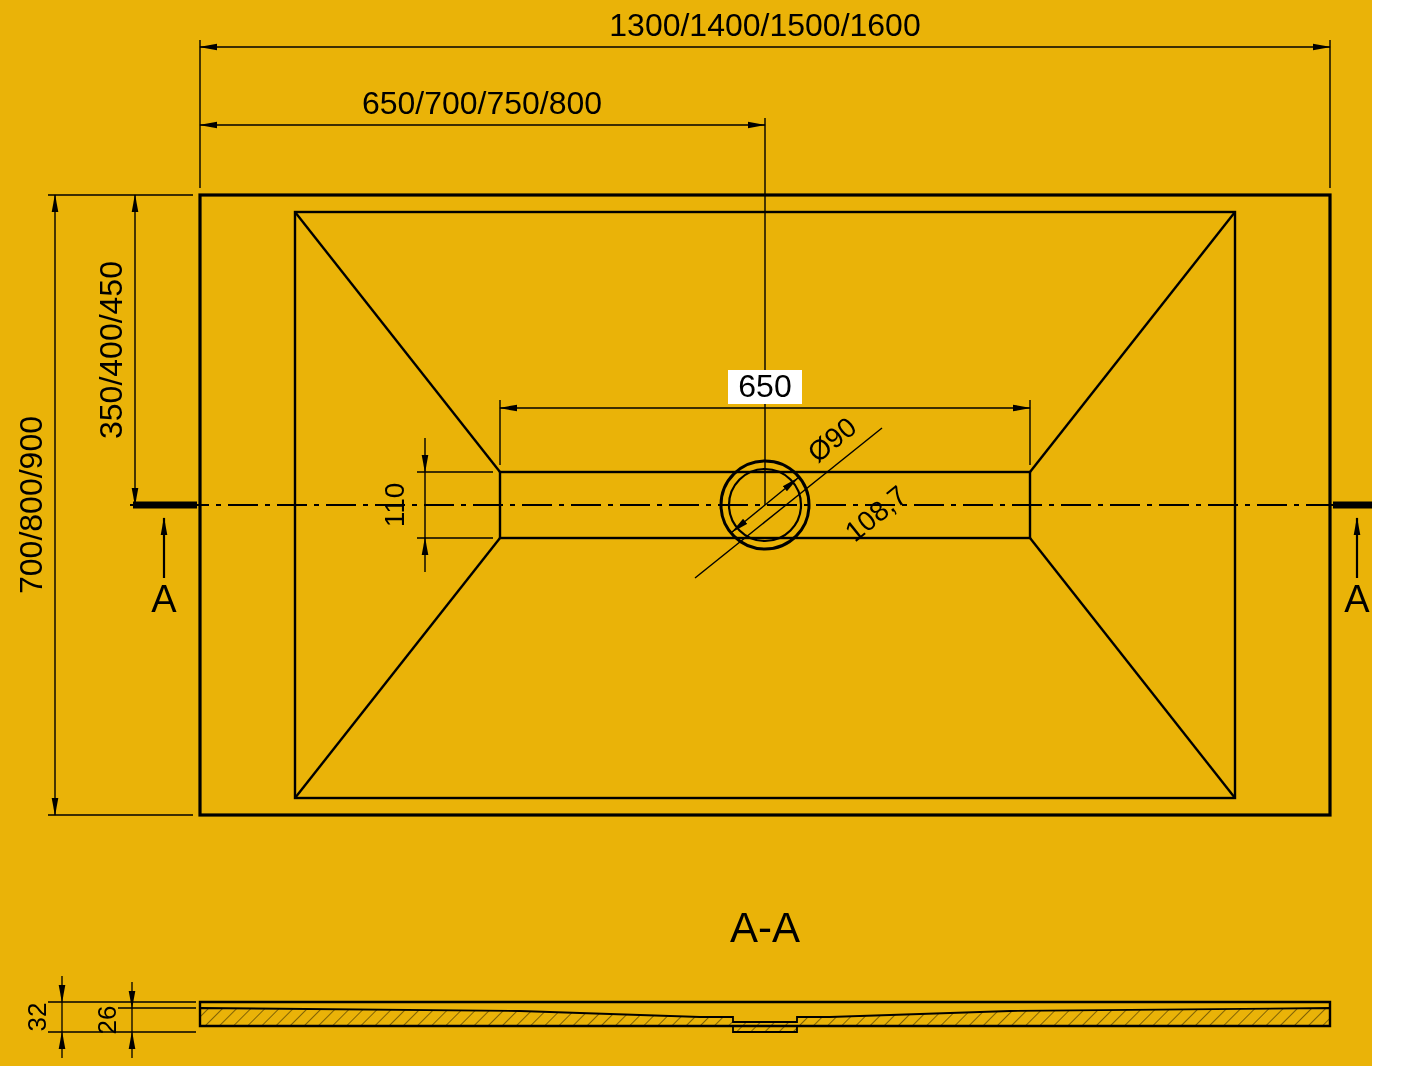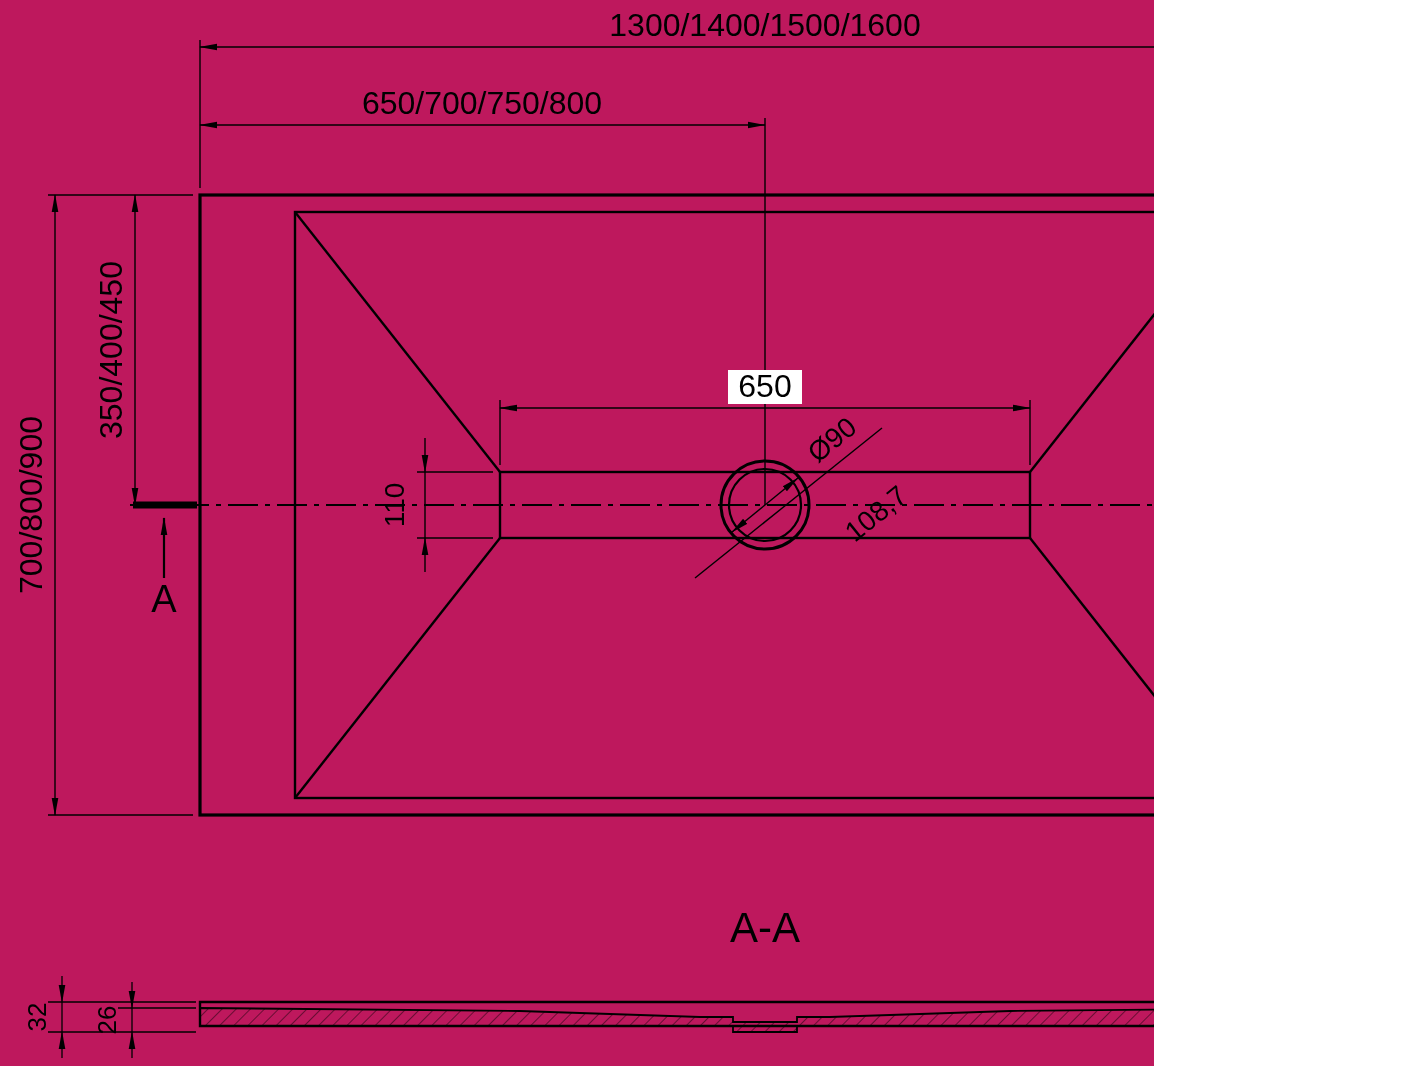--- a/index.html
+++ b/index.html
@@ -2,23 +2,23 @@
 <html><head>
 <meta charset="utf-8">
 <style>
   html, body {
     margin: 0;
     padding: 0;
     background: #ffffff;
   }
   .canvas {
     position: relative;
-    width: 1154px;
+    width: 1372px;
     height: 1066px;
-    background: #be185d;
+    background: #eab308;
     overflow: hidden;
   }
   svg {
     display: block;
   }
   svg text {
     font-family: "Liberation Sans", sans-serif;
     fill: #000000;
     stroke: none;
   }

